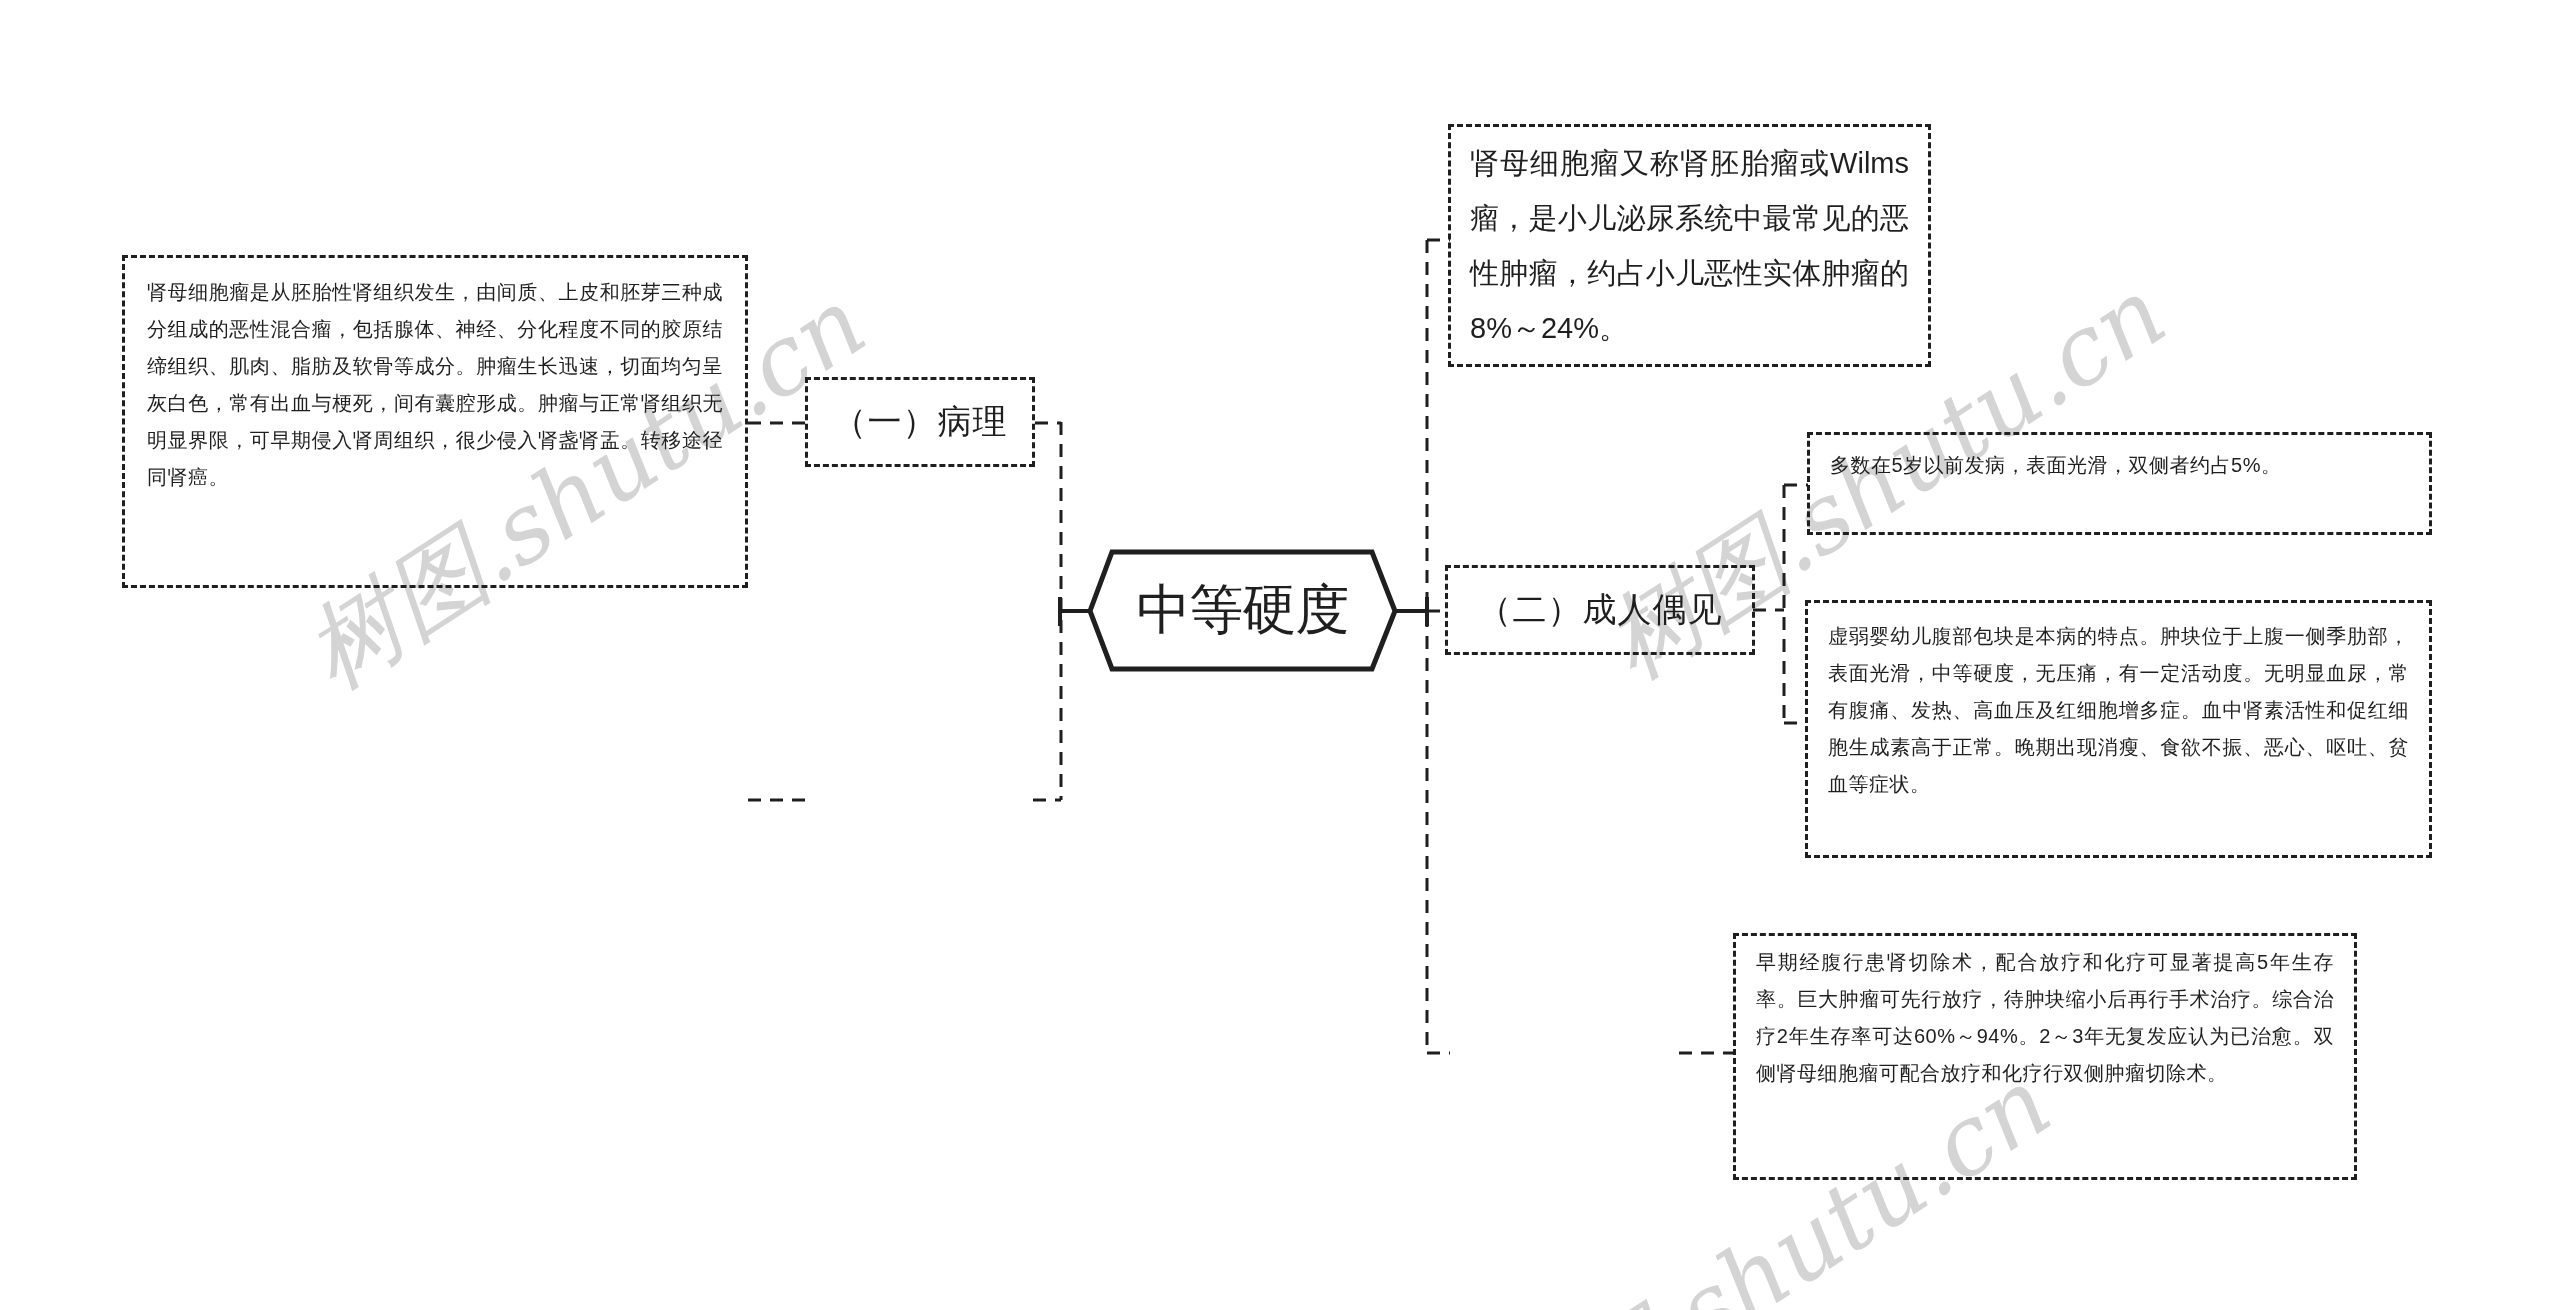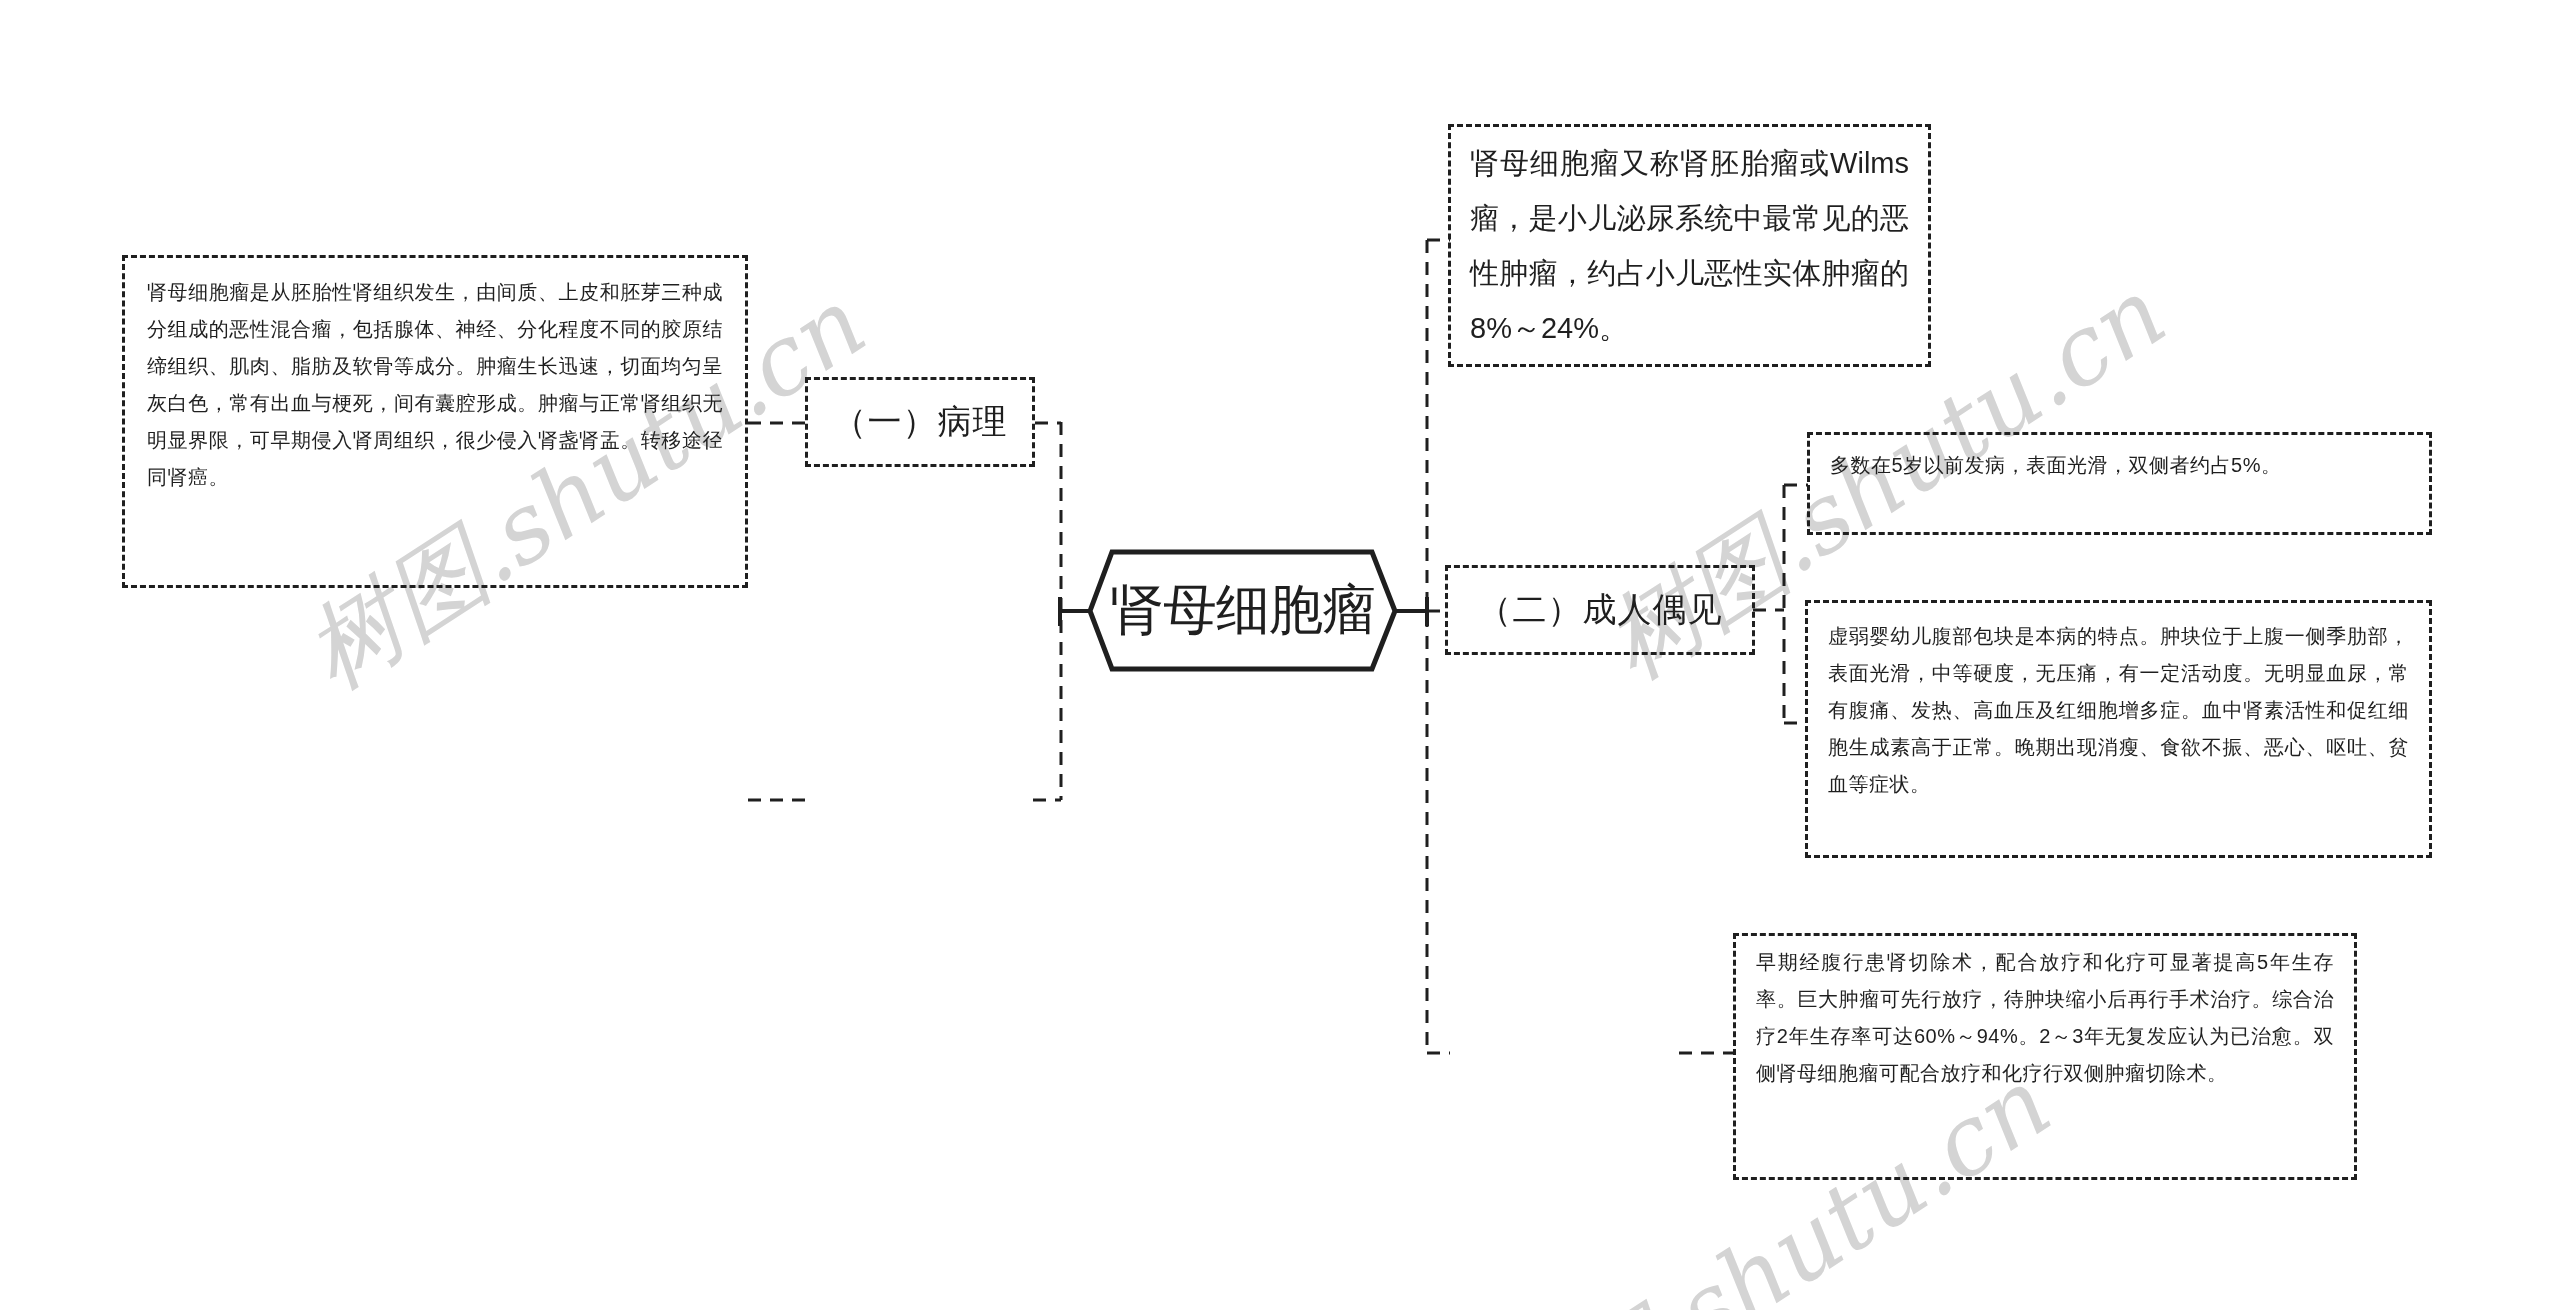--- a/index.html
+++ b/index.html
@@ -102,21 +102,21 @@
     <line class="dash" x1="1753" y1="610" x2="1784" y2="610"></line>
     <line class="dash" x1="1784" y1="485" x2="1784" y2="723"></line>
     <line class="dash" x1="1784" y1="485" x2="1808" y2="485"></line>
     <line class="dash" x1="1784" y1="723" x2="1806" y2="723"></line>
 
     <line class="dash" x1="1679" y1="1053" x2="1734" y2="1053"></line>
 
     <polygon points="1090,611 1112,552 1372,552 1395,611 1372,669 1112,669" fill="#ffffff" stroke="#1f1f1f" stroke-width="5"></polygon>
   </svg>
 
-  <div id="root-label">肾母细胞瘤</div>
+  <div id="root-label">中等硬度</div>
 
   <div class="node note note-pad" id="note-pathology">肾母细胞瘤是从胚胎性肾组织发生，由间质、上皮和胚芽三种成分组成的恶性混合瘤，包括腺体、神经、分化程度不同的胶原结缔组织、肌肉、脂肪及软骨等成分。肿瘤生长迅速，切面均匀呈灰白色，常有出血与梗死，间有囊腔形成。肿瘤与正常肾组织无明显界限，可早期侵入肾周组织，很少侵入肾盏肾盂。转移途径同肾癌。</div>
 
 
   <div class="node label-box" id="label-pathology">（一）病理</div>
 
   <div class="node" id="overview-box">
     <div id="overview-note">肾母细胞瘤又称肾胚胎瘤或Wilms瘤，是小儿泌尿系统中最常见的恶性肿瘤，约占小儿恶性实体肿瘤的8%～24%。</div>
   </div>
 

